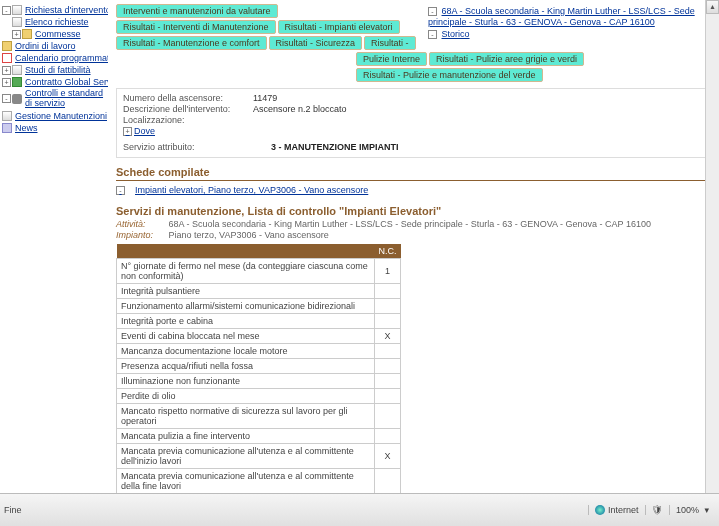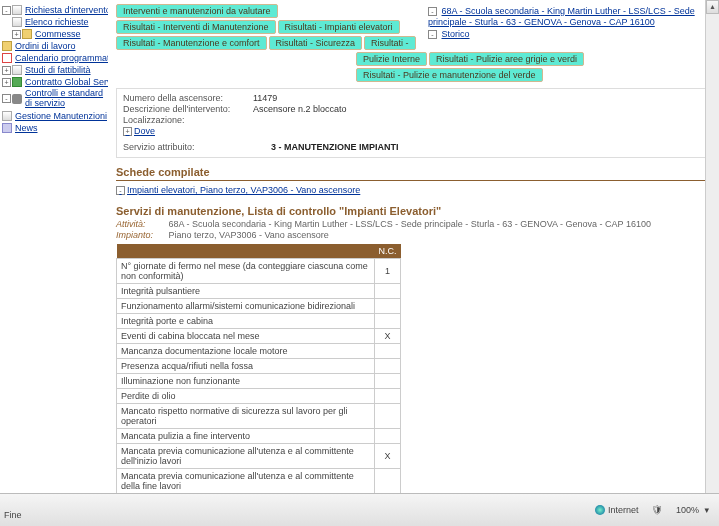--- a/index.html
+++ b/index.html
@@ -39,38 +39,38 @@
   
   .detail-block { border: 1px solid #ddd; padding: 4px 6px; margin-bottom: 6px; font-size: 9px; color: #555; }
   .detail-row { display: flex; margin-bottom: 1px; }
   .detail-label { width: 130px; flex-shrink: 0; }
   .detail-value { color: #333; }
   .detail-value.strong { font-weight: bold; color: #222; }
   .dove { color: #003399; text-decoration: underline; display: flex; align-items: center; }
   
   
   .section-h { color: #8B5E2F; font-size: 11px; font-weight: bold; padding: 2px 0; border-bottom: 1px solid #8B5E2F; margin-bottom: 2px; }
-  .sub-link { font-size: 9px; color: #003399; text-decoration: underline; padding: 2px 0; display: flex; align-items: center; }
+  .sub-link { font-size: 9px; color: #003399; text-decoration: underline; padding: 2px 0; display: flex; align-items: center; gap: 8px; }
   
   .section-h2 { color: #8B5E2F; font-size: 11px; font-weight: bold; padding: 4px 0 2px; margin-top: 4px; }
   
   
   .attr-row { font-size: 9px; color: #666; margin-bottom: 1px; }
   .attr-label { color: #996633; display: inline-block; width: 50px; font-style: italic; }
   
   
   .checklist { width: 100%; border-collapse: collapse; margin-top: 4px; max-width: 285px; }
   .checklist th { background: #8B5E2F; color: #fff; font-size: 9px; font-weight: normal; padding: 2px 4px; text-align: right; }
   .checklist th:first-child { text-align: left; }
   .checklist td { border: 1px solid #ccc; padding: 2px 4px; font-size: 9px; color: #444; }
   .checklist td.mark { text-align: center; width: 18px; }
   .checklist td.desc { width: auto; }
   
   
-  .statusbar { position: absolute; bottom: 0; left: 0; right: 0; height: 16px; background: linear-gradient(#f5f5f5, #e0e0e0); border-top: 1px solid #bbb; display: flex; font-size: 9px; color: #444; padding: 16px 4px; }
+  .statusbar { position: absolute; bottom: 0; left: 0; right: 0; height: 16px; background: linear-gradient(#f5f5f5, #e0e0e0); border-top: 1px solid #bbb; display: flex; align-items: center; font-size: 9px; color: #444; padding: 16px 4px; }
   .statusbar .spacer { flex: 1; }
   .statusbar .seg { border-left: 1px solid #bbb; padding: 0 6px; display: flex; align-items: center; gap: 3px; }
   .globe { width: 10px; height: 10px; border-radius: 50%; background: radial-gradient(#7ec, #069); }
   .scroll-vert { position: absolute; right: 0; top: 0; width: 14px; bottom: 16px; background: #eee; border-left: 1px solid #ccc; }
   .scroll-btn { height: 14px; background: linear-gradient(#f8f8f8, #ddd); border: 1px solid #bbb; text-align: center; font-size: 8px; line-height: 12px; color: #555; }
   .scroll-btn.bottom { position: absolute; bottom: 0; left: 0; right: 0; }
 </style>
 </head>
 <body>
 

